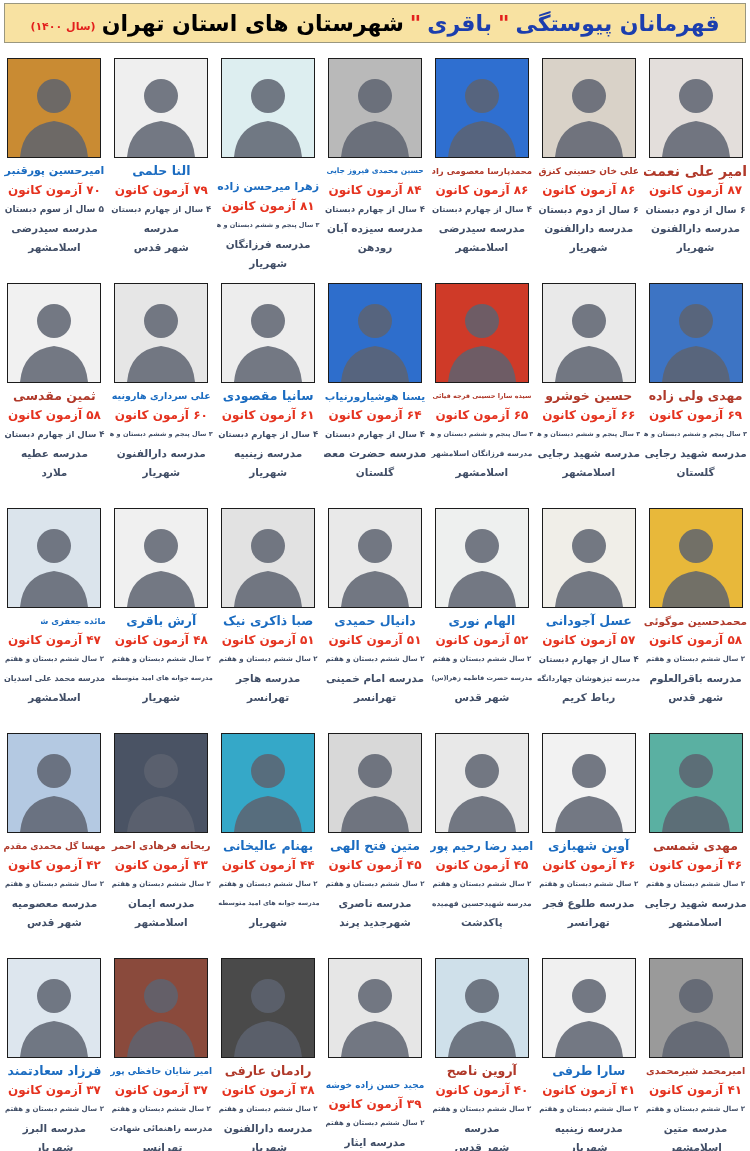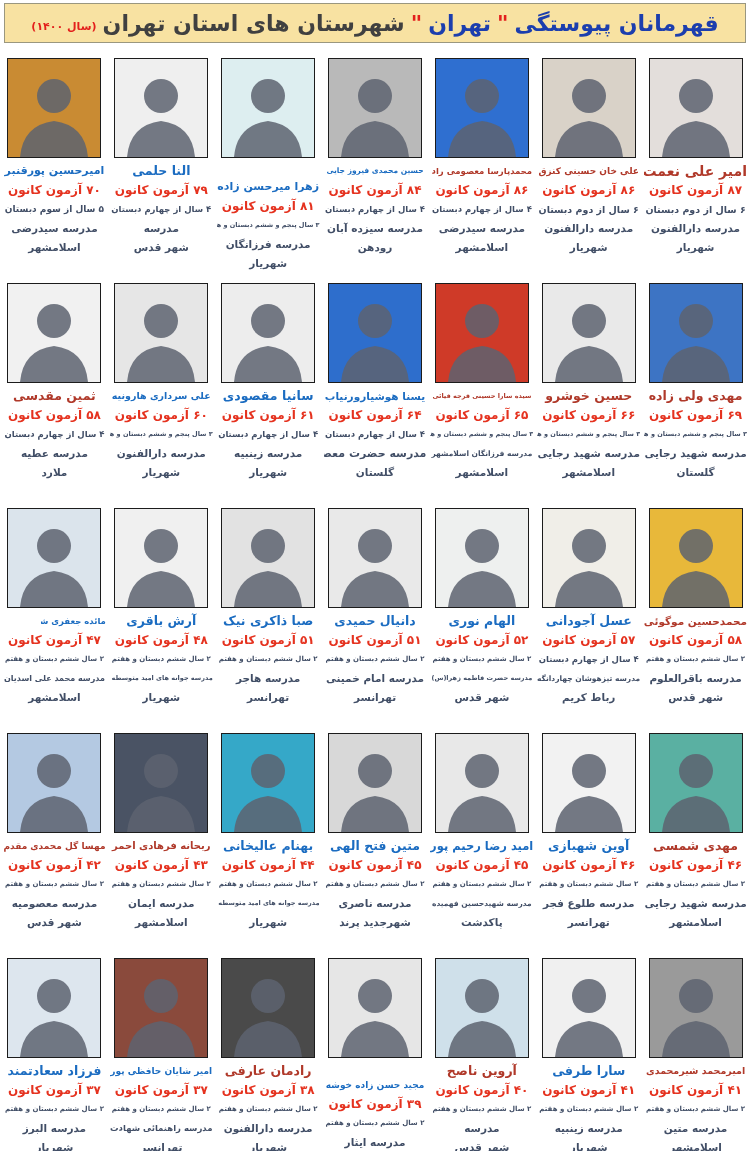--- a/index.html
+++ b/index.html
@@ -6,21 +6,21 @@
   body{
     width:750px;height:1151px;overflow:hidden;position:relative;
     background:#ffffff;font-family:"DejaVu Sans",sans-serif;direction:rtl;
   }
   .poster-header{
     position:absolute;top:3px;left:4px;right:4px;height:38px;
     background:#f8e2a2;border:1px solid #9a977f;
     display:flex;direction:rtl;align-items:center;justify-content:center;gap:6px;
   }
   .t-blue{color:#1c3eae;font-weight:bold;font-size:22px;white-space:nowrap;}
-  .t-red{color:#404040;font-weight:bold;font-size:22px;white-space:nowrap;}
+  .t-red{color:#000000;font-weight:bold;font-size:22px;white-space:nowrap;}
   .t-quote{color:#e31f1c;font-weight:bold;font-size:22px;}
   .t-year{color:#e31f1c;font-weight:bold;font-size:11px;white-space:nowrap;padding-top:6px;}
   .students-grid{
     position:absolute;top:58px;left:1px;right:1px;
     display:grid;grid-template-columns:repeat(7,1fr);direction:rtl;
   }
   .student-card{height:225px;text-align:center;overflow:hidden;}
   .student-photo{
     width:92px;height:98px;margin:0 auto 3px auto;border:1px solid #1c1c1c;
     background:#ddd;position:relative;overflow:hidden;
@@ -32,21 +32,21 @@
   .student-name.blue{color:#1b6cc1;}
   .student-exams{color:#e5321f;font-weight:bold;font-size:12px;line-height:19px;}
   .info{color:#414e66;font-weight:bold;font-size:10.5px;line-height:19px;}
 </style>
 </head>
 <body>
 
 <div class="poster-header">
   <span class="t-blue">قهرمانان پیوستگی</span>
   <span class="t-quote">"</span>
-  <span class="t-blue">تهران</span>
+  <span class="t-blue">باقری</span>
   <span class="t-quote">"</span>
   <span class="t-red">شهرستان های استان تهران</span>
   <span class="t-year" dir="rtl">(سال ۱۴۰۰)</span>
 </div>
 
 <div class="students-grid" id="grid">
   <div class="student-card">
     <div class="student-photo" style="background: rgb(227, 222, 219);">
       <svg viewBox="0 0 92 98" aria-hidden="true">
         <circle cx="46" cy="37" r="17" fill="#5d6370" fill-opacity="0.85"></circle>

